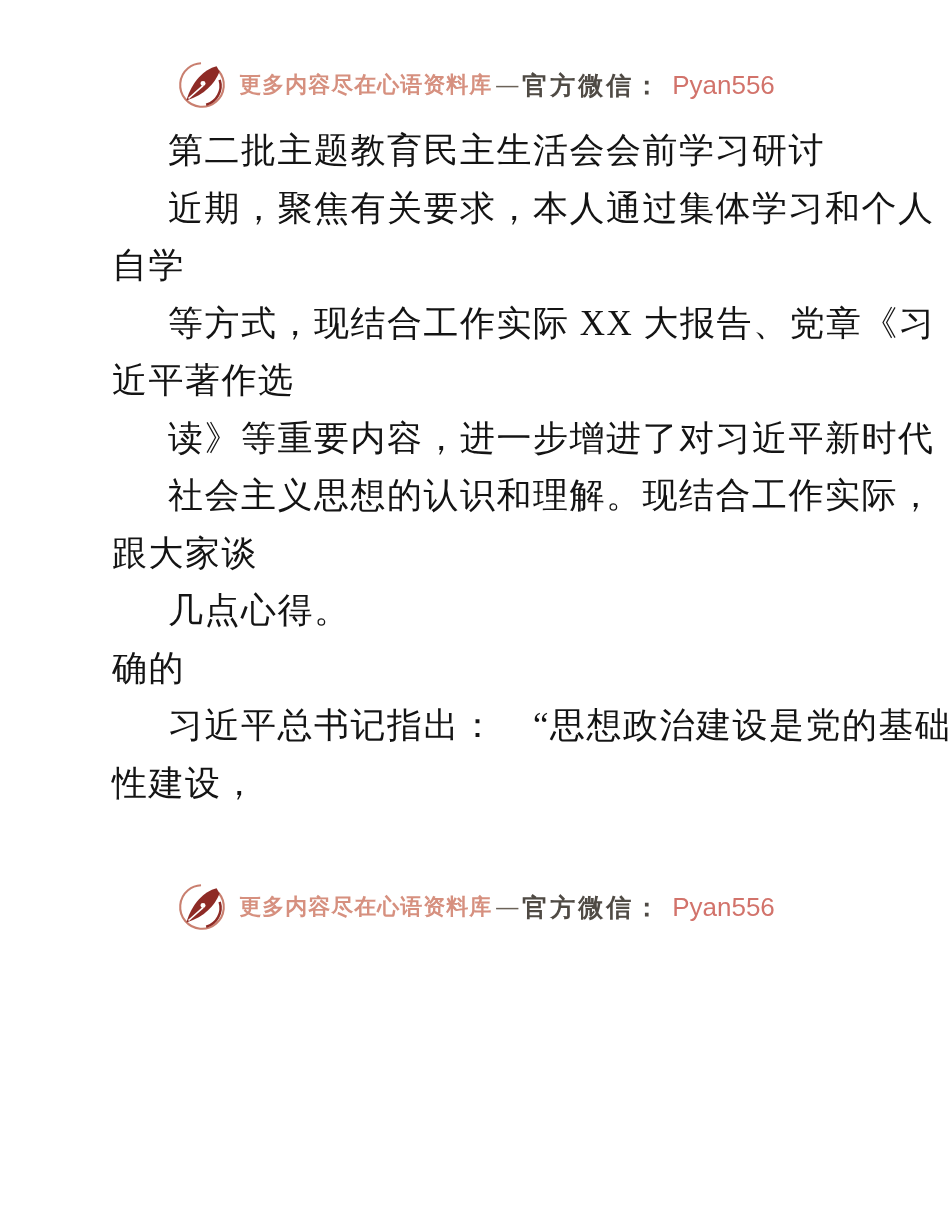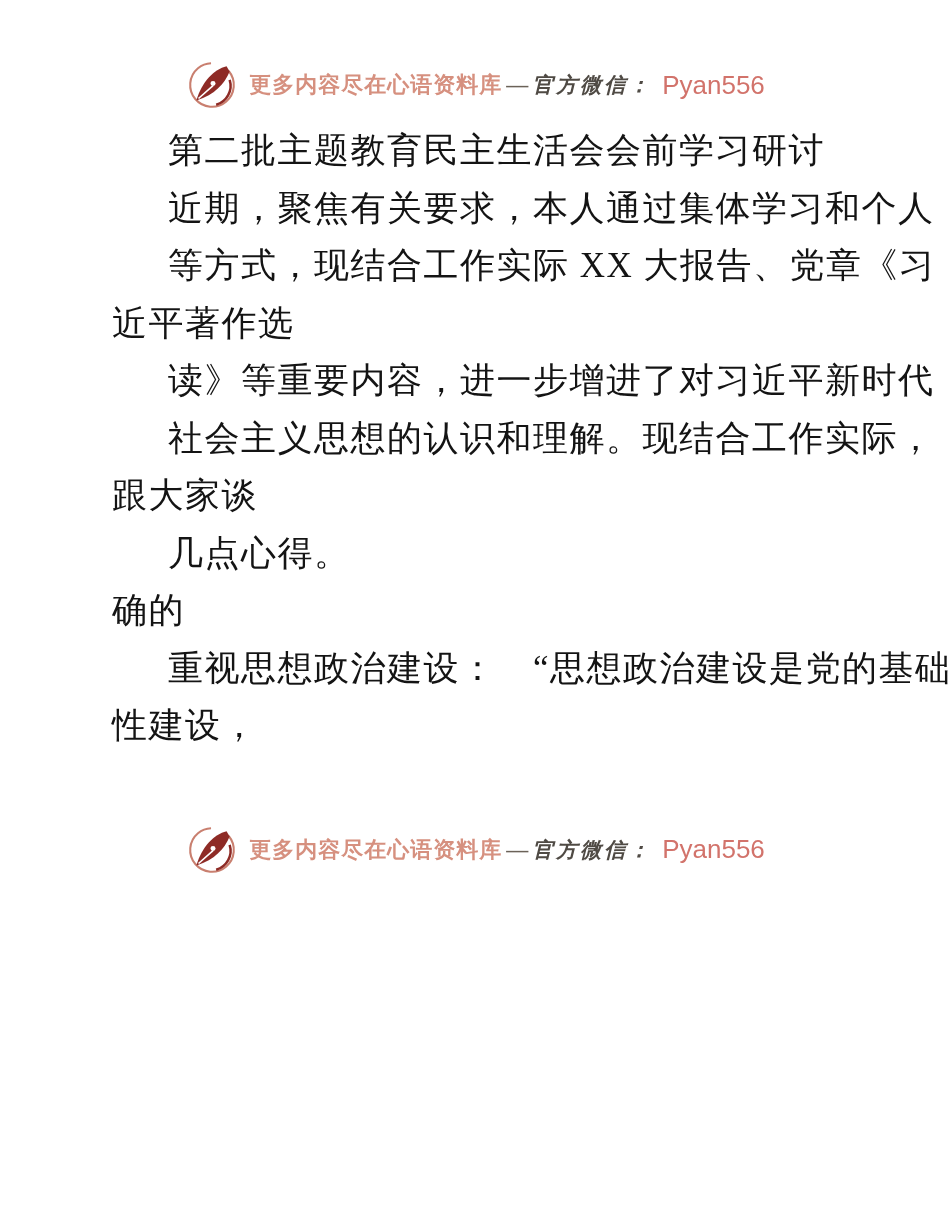--- a/index.html
+++ b/index.html
@@ -29,23 +29,22 @@
     letter-spacing: 1px;
     color: var(--brand-text, #d6907f);
   }
   .separator {
     font-size: 22px;
     font-weight: bold;
     margin: 0 -6px;
     color: var(--separator, #6b6258);
   }
   .wechat-label {
-    font-size: 21px;
+    font-size: 25px;
     font-weight: bold;
-    font-style: italic;
     letter-spacing: 3px;
     color: var(--wechat-label, #4f4a44);
   }
   .wechat-id {
     font-size: 26px;
     font-family: "Liberation Sans", "DejaVu Sans", sans-serif;
     color: var(--wechat-id, #d2736b);
   }
   .doc-body {
     margin-top: 10px;
@@ -79,28 +78,29 @@
     </span>
     <span class="brand-text">更多内容尽在心语资料库</span>
     <span class="separator">—</span>
     <span class="wechat-label">官方微信：</span>
     <span class="wechat-id">Pyan556</span>
   </div>
 
   <div class="doc-body">
     <p class="doc-line indent">第二批主题教育民主生活会会前学习研讨</p>
     <p class="doc-line indent">近期，聚焦有关要求，本人通过集体学习和个人</p>
+    <p class="doc-line">自学</p>
     <p class="doc-line indent">等方式，现结合工作实际 XX 大报告、党章《习</p>
     <p class="doc-line">近平著作选</p>
     <p class="doc-line indent">读》等重要内容，进一步增进了对习近平新时代</p>
     <p class="doc-line indent">社会主义思想的认识和理解。现结合工作实际，</p>
     <p class="doc-line">跟大家谈</p>
     <p class="doc-line indent">几点心得。</p>
     <p class="doc-line">确的</p>
-    <p class="doc-line indent">重视思想政治建设：　“思想政治建设是党的基础</p>
+    <p class="doc-line indent">习近平总书记指出：　“思想政治建设是党的基础</p>
     <p class="doc-line">性建设，</p>
   </div>
 
   <div class="brand-row footer">
     <span class="logo">
       <svg viewBox="0 0 52 52" width="54" height="54" aria-hidden="true">
         <circle cx="26" cy="26" r="21" fill="none" stroke-width="2" style="stroke: var(--logo-light, #c97f6f);" stroke-dasharray="112 20" transform="rotate(-40 26 26)"></circle>
         <path d="M40 8 C28 11 16 23 11 41 C29 35 38 25 43 13 Z" style="fill: var(--logo-dark, #8e2b26);"></path>
         <circle cx="27" cy="24.5" r="2.4" fill="#ffffff"></circle>
         <path d="M27 26.5 L13 39" stroke="#ffffff" stroke-width="1.6" fill="none"></path>

